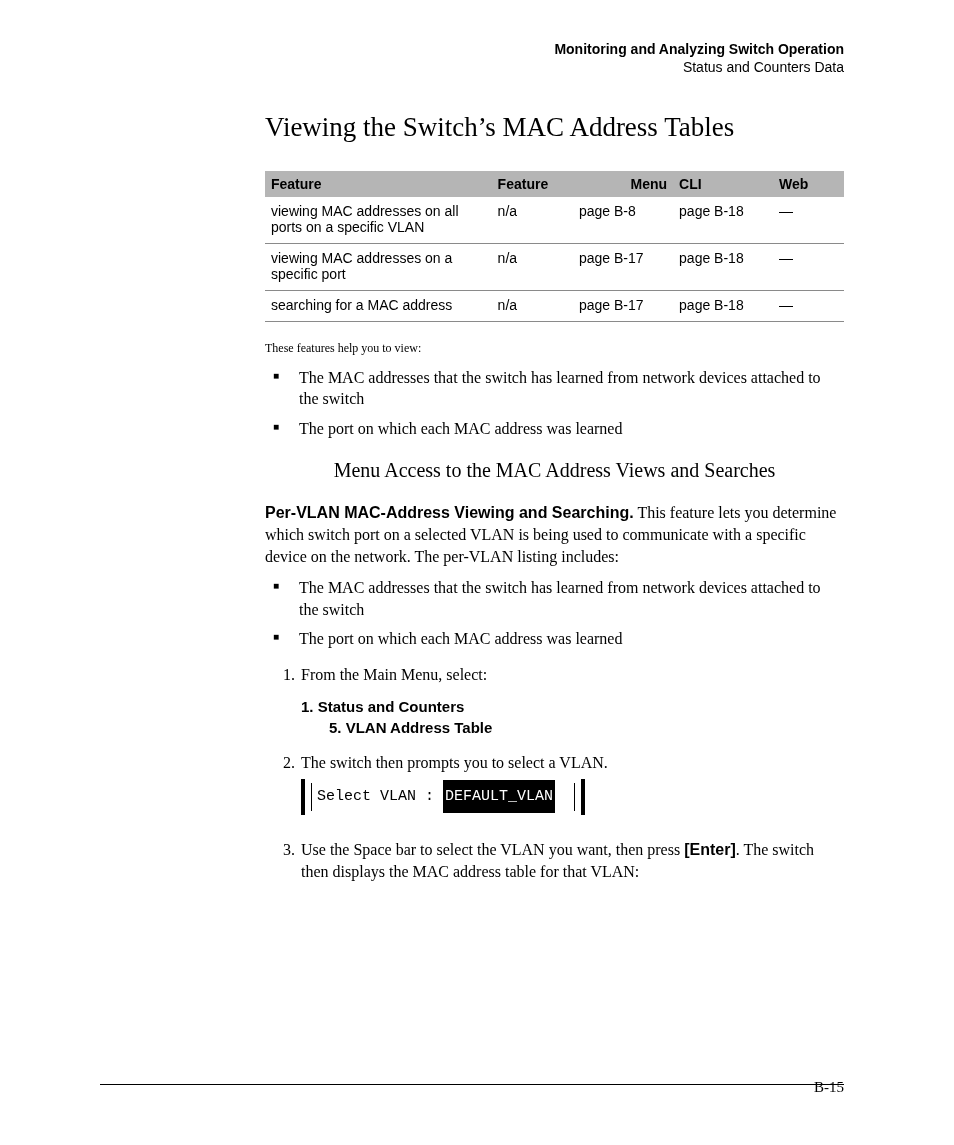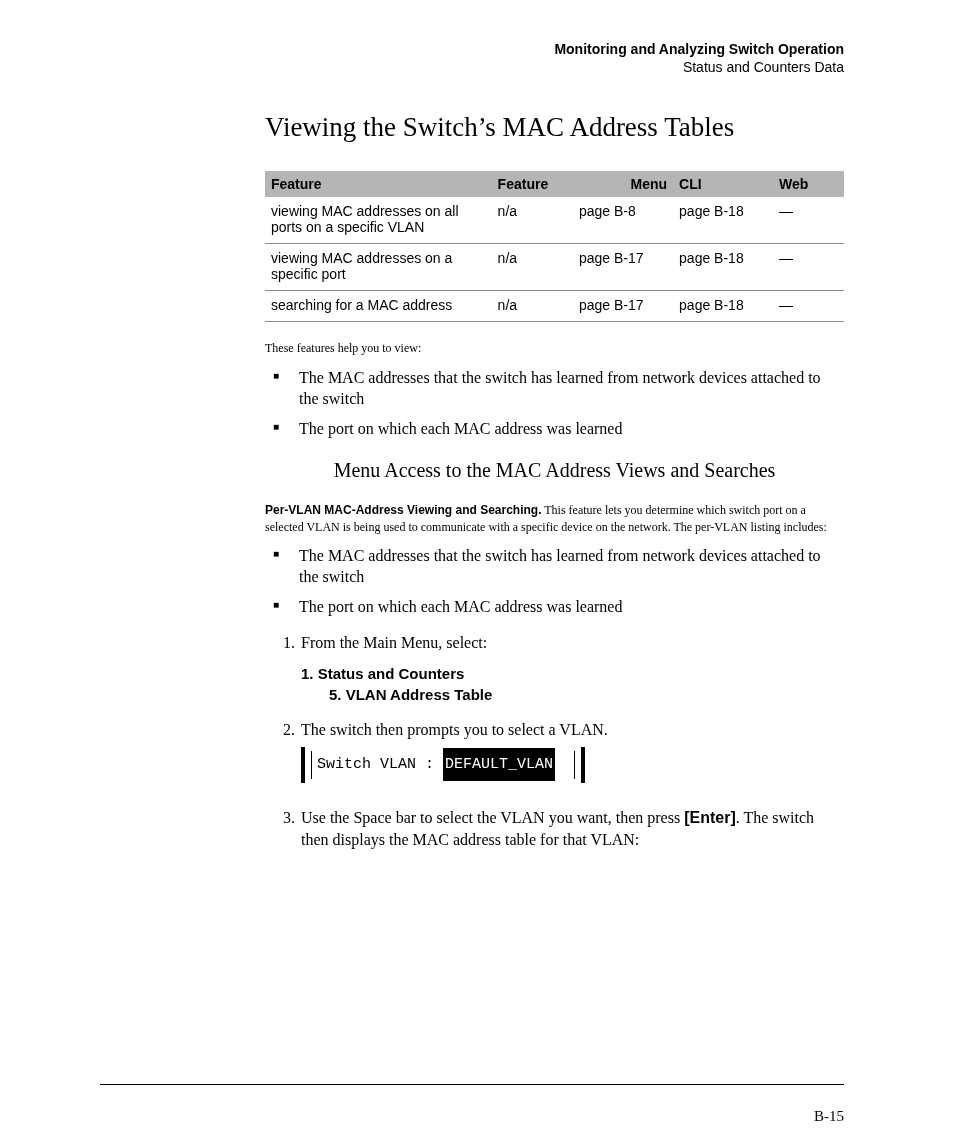--- a/index.html
+++ b/index.html
@@ -86,21 +86,21 @@
   }
   h2.subhead {
     font-family: "Century Schoolbook", "New Century Schoolbook", "Times New Roman", serif;
     font-weight: normal;
     font-size: 20px;
     margin: 20px 0 20px 0;
     text-align: center;
   }
   p.para-lead {
     font-family: "Century Schoolbook", "New Century Schoolbook", "Times New Roman", serif;
-    font-size: 12px;
+    font-size: 16px;
     line-height: 1.35;
     margin: 0 0 10px 0;
   }
   p.para-lead .runin {
     font-family: Arial, Helvetica, sans-serif;
     font-weight: bold;
   }
   ol.steps {
     list-style: decimal;
     padding-left: 34px;
@@ -153,21 +153,21 @@
   .footer-rule {
     position: absolute;
     left: 100px;
     right: 110px;
     bottom: 60px;
     border-top: 1px solid #000;
   }
   .page-num {
     position: absolute;
     right: 110px;
-    bottom: 20px;
+    bottom: 49px;
     font-family: "Century Schoolbook", "New Century Schoolbook", "Times New Roman", serif;
     font-size: 15px;
   }
 </style>
 </head>
 <body>
 
 <div class="page">
 
   <div class="running-head">
@@ -238,21 +238,21 @@
         <div class="menu-path">
           <span>1. Status and Counters</span>
           <span class="indent">5. VLAN Address Table</span>
         </div>
       </li>
       <li>
         <span>The switch then prompts you to select a VLAN.</span>
         <div>
           <span class="cli-box">
             <span class="inner-left"></span>
-            <span>Switch VLAN : </span><span class="inv">DEFAULT_VLAN </span>
+            <span>Select VLAN : </span><span class="inv">DEFAULT_VLAN </span>
             <span class="inner-right"></span>
           </span>
         </div>
       </li>
       <li>
         <span>Use the Space bar to select the VLAN you want, then press </span><span class="key">[Enter]</span><span>. The switch then displays the MAC address table for that VLAN:</span>
       </li>
     </ol>
 
   </div>

